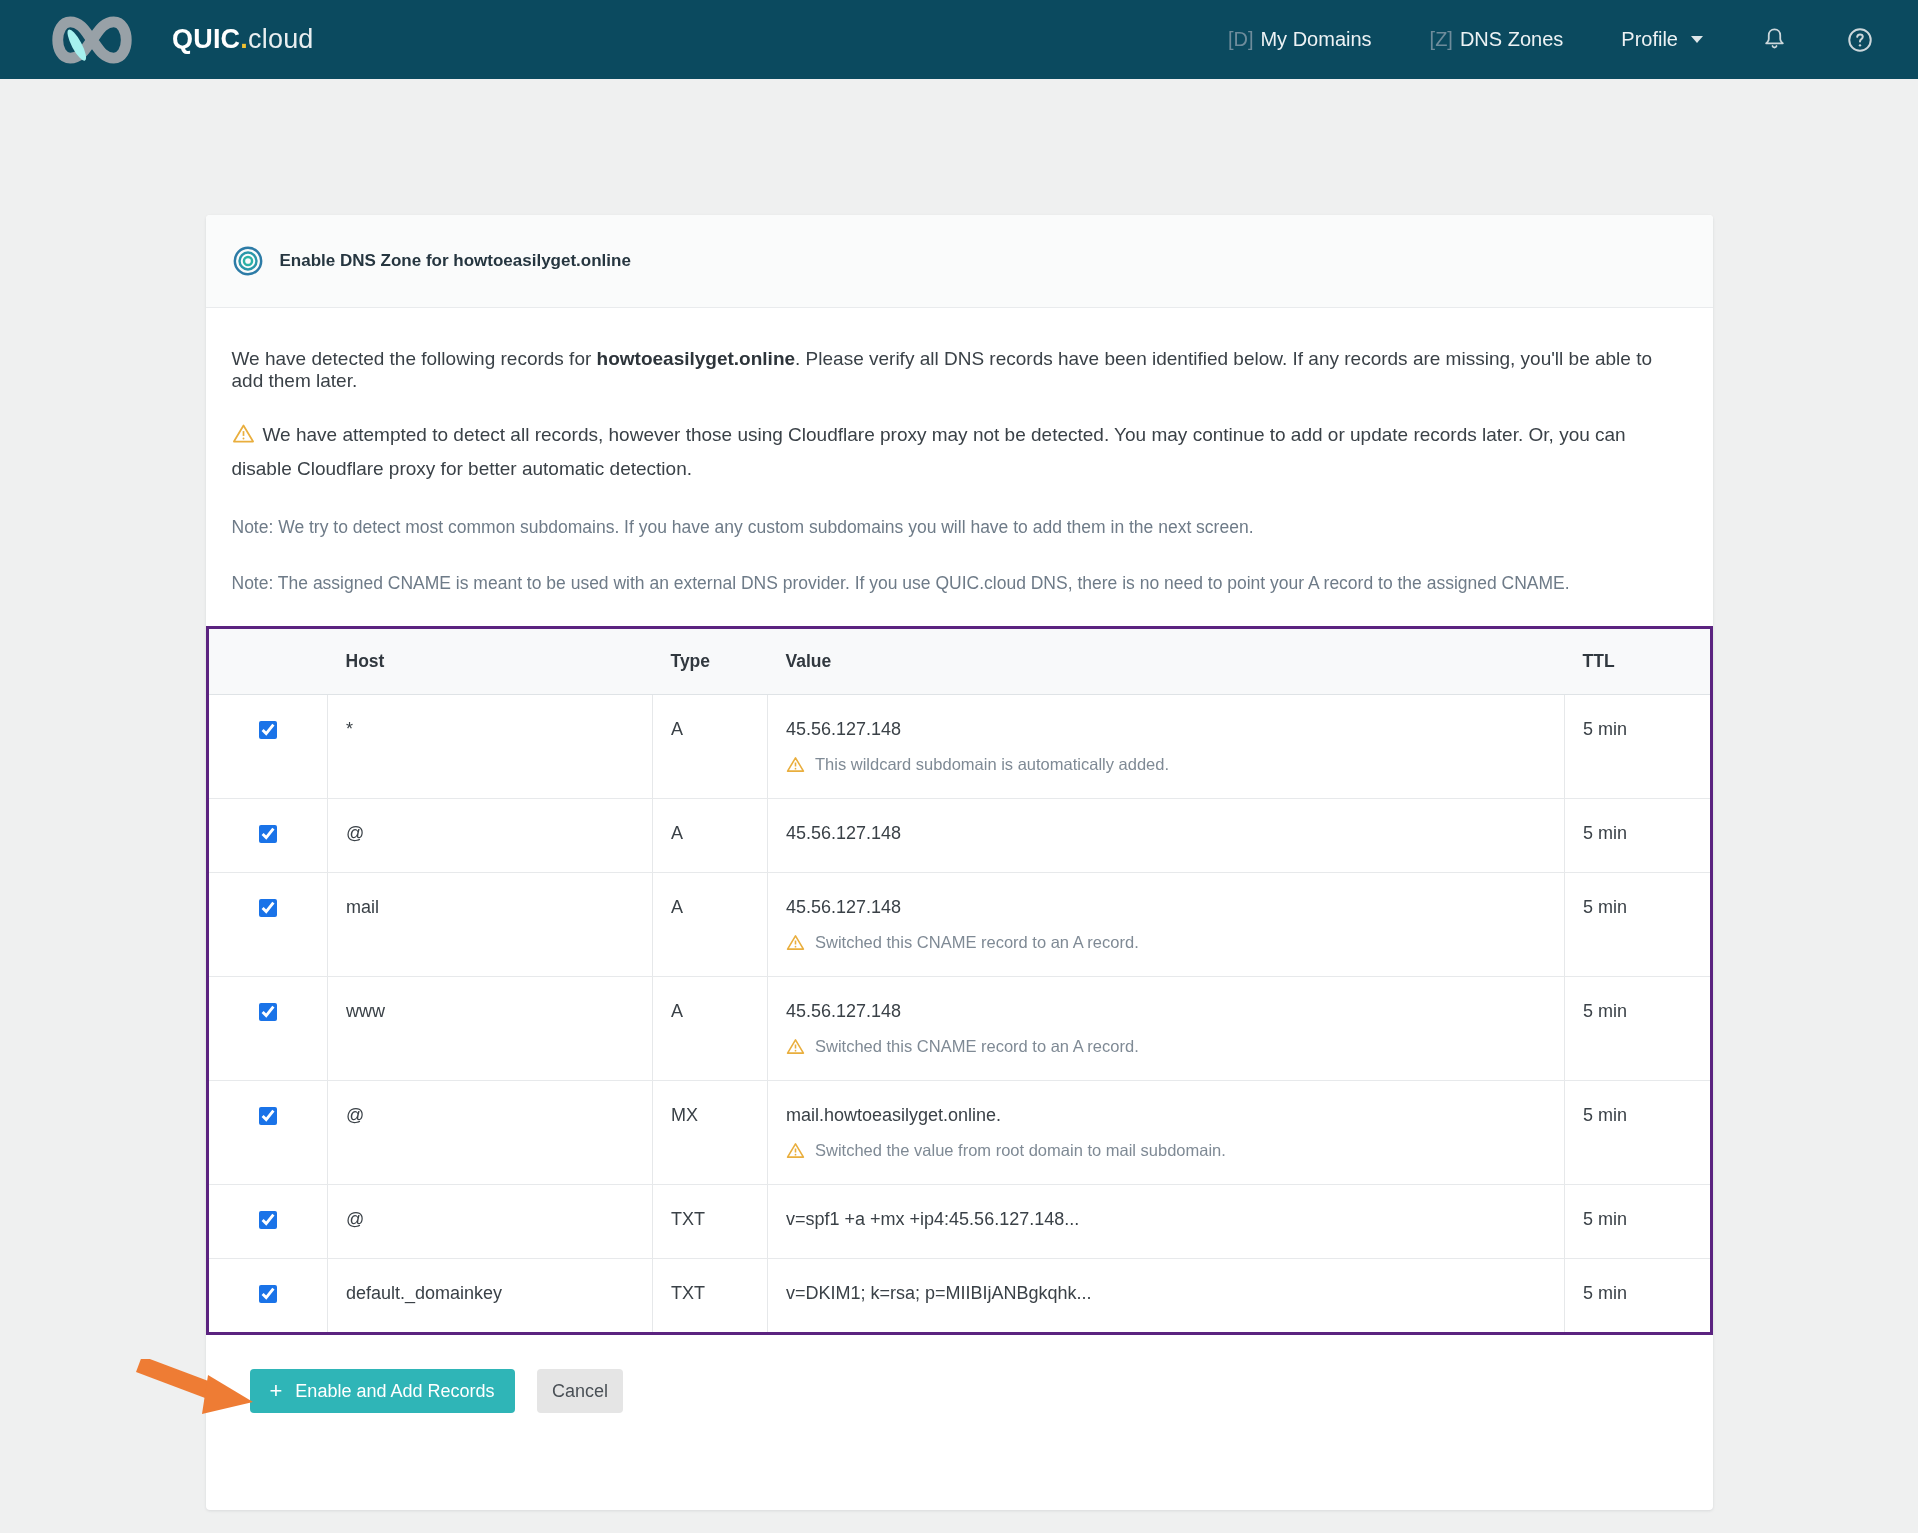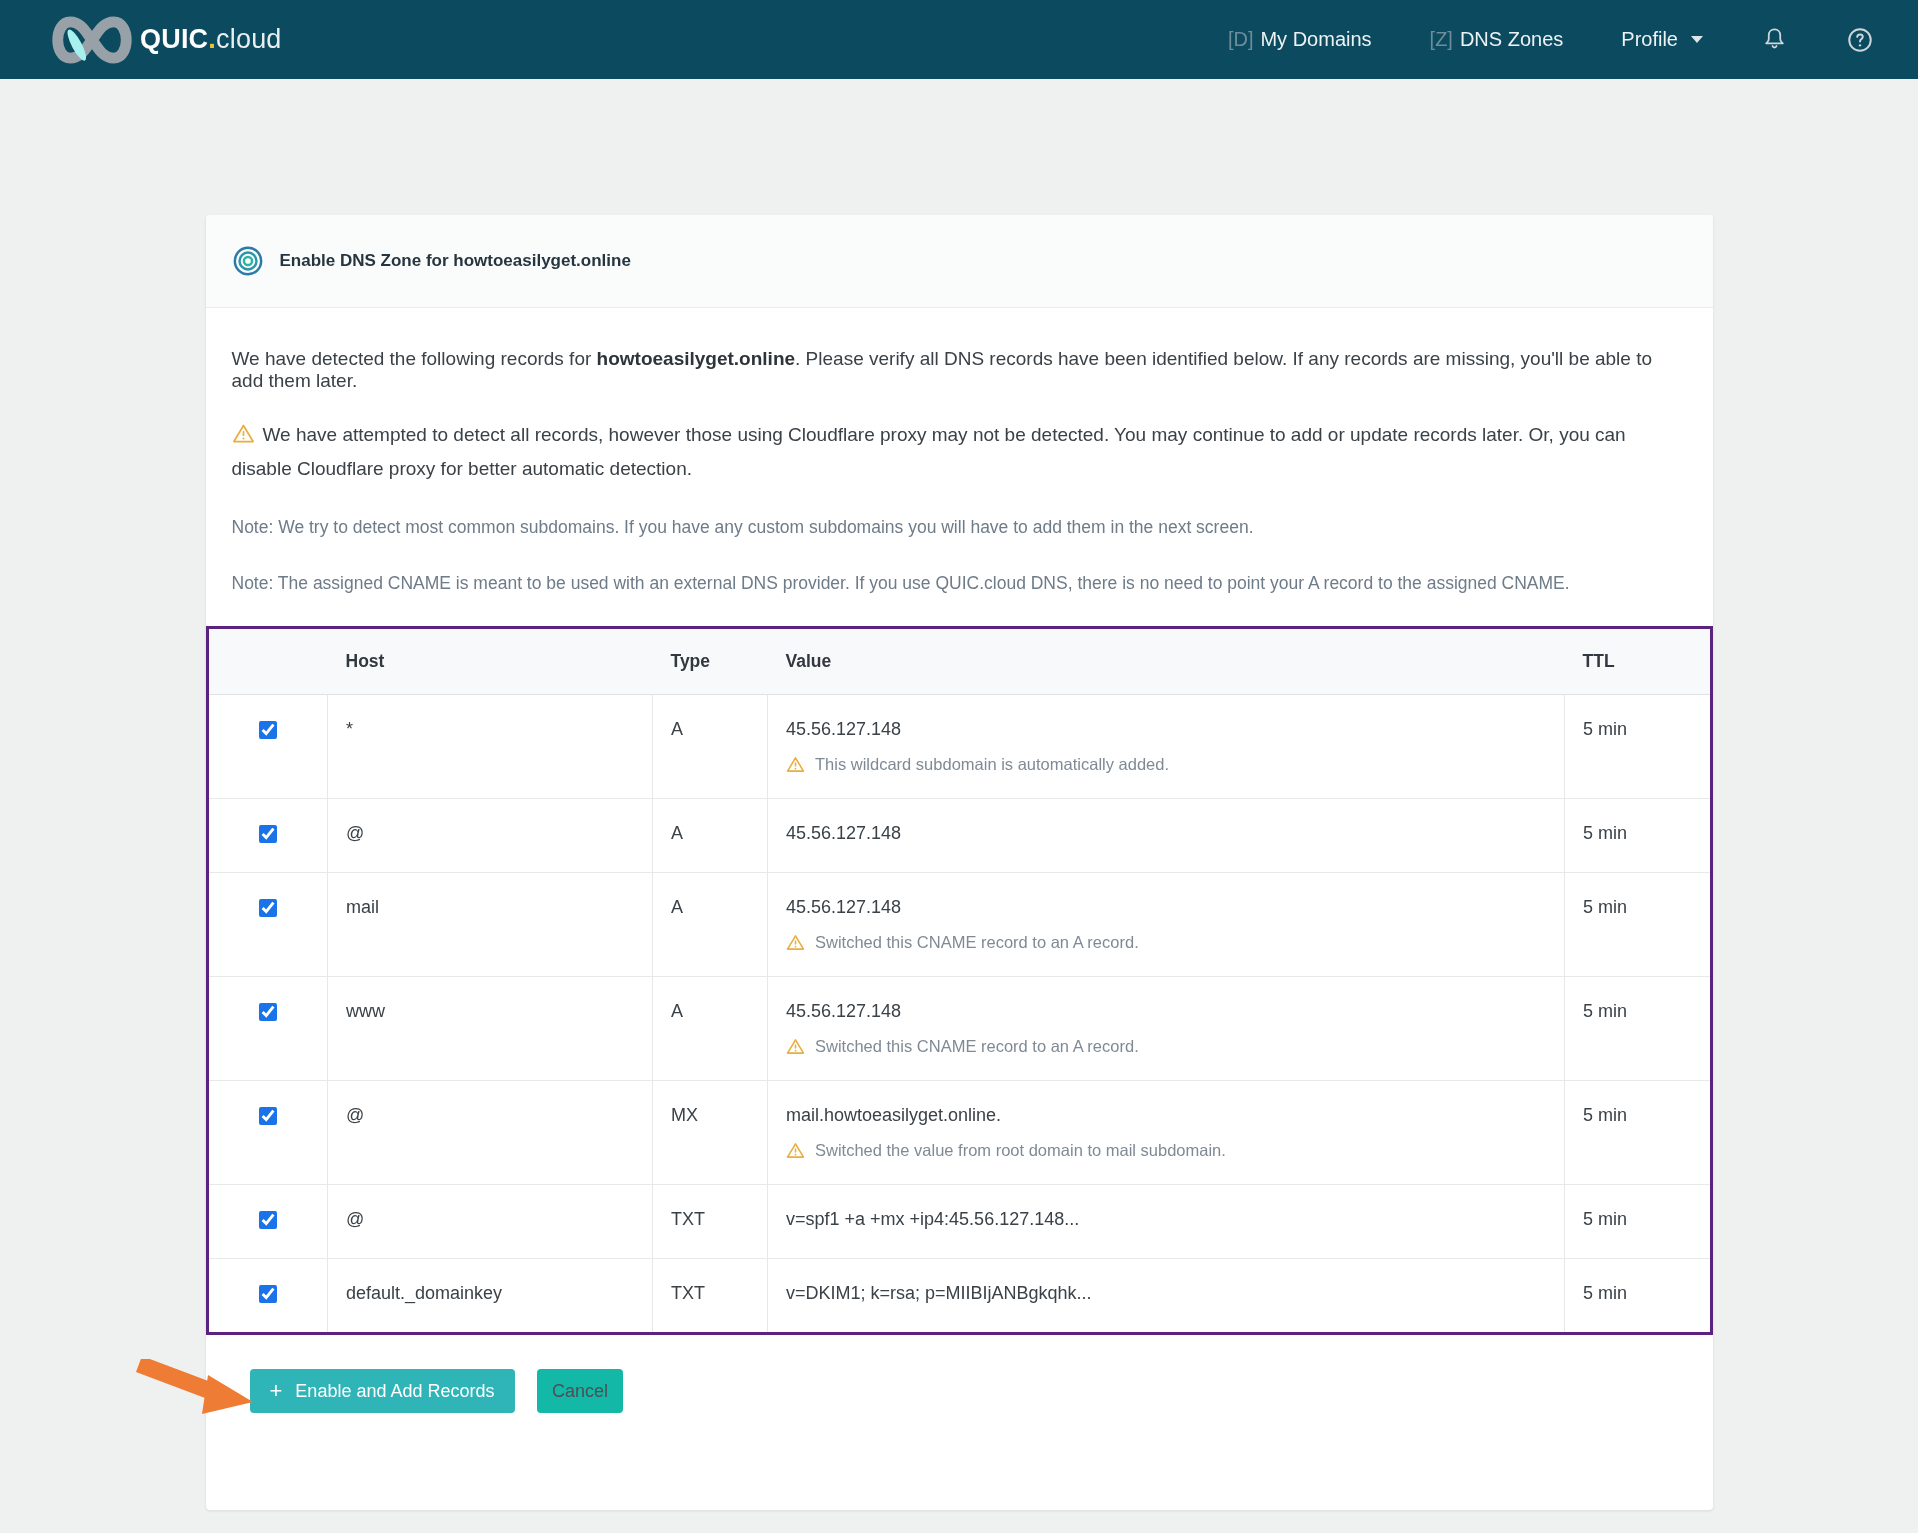--- a/index.html
+++ b/index.html
@@ -7,21 +7,21 @@
   body {
     font-family:"Liberation Sans","DejaVu Sans",sans-serif;
     background:var(--page-bg,#eff0f0);
     color:#3a4147;
   }
   
   .navbar {
     height:79px; background:var(--navbar-bg,#0b4a5f);
     display:flex; align-items:center; padding:0 44px;
   }
-  .brand { display:flex; align-items:center; gap:0; cursor:pointer; }
+  .brand { display:flex; align-items:center; gap:32px; cursor:pointer; }
   .brand-mark { width:96px; height:58px; display:block; }
   .brand-text { font-size:27px; letter-spacing:.2px; }
   .brand-text .q { color:#ffffff; font-weight:700; }
   .brand-text .dot { color:var(--gold,#f2c230); font-weight:700; }
   .brand-text .c { color:#e9eef0; font-weight:400; }
   .nav-right { margin-left:auto; display:flex; align-items:center; gap:58px; }
   .nav-item {
     color:#edf2f4; font-size:20px; text-decoration:none; cursor:pointer;
     display:flex; align-items:center; gap:7px; white-space:nowrap;
   }
@@ -77,21 +77,21 @@
   .cell-warn span { font-size:16.5px; color:#7f8a95; }
   
   .card-footer { position:relative; padding:34px 26px 42px 44px; }
   .btn-primary {
     background:var(--teal,#2fb5b7); border:none; color:#fff; font-size:18px;
     font-family:inherit; border-radius:4px; padding:10px 20px; cursor:pointer;
     display:inline-flex; align-items:center; gap:13px; height:44px;
   }
   .btn-primary .plus { font-size:22px; font-weight:400; line-height:1; }
   .btn-cancel {
-    background:#14b8a6; border:none; color:#4a5056; font-size:18px; font-family:inherit;
+    background:#e5e5e5; border:none; color:#4a5056; font-size:18px; font-family:inherit;
     border-radius:4px; padding:10px 15px; margin-left:18px; cursor:pointer; height:44px;
     vertical-align:top;
   }
   .annot-arrow { position:absolute; left:-70px; top:24px; width:120px; height:62px; pointer-events:none; }
 </style>
 </head>
 <body>
 
 <nav class="navbar">
   <div class="brand">

